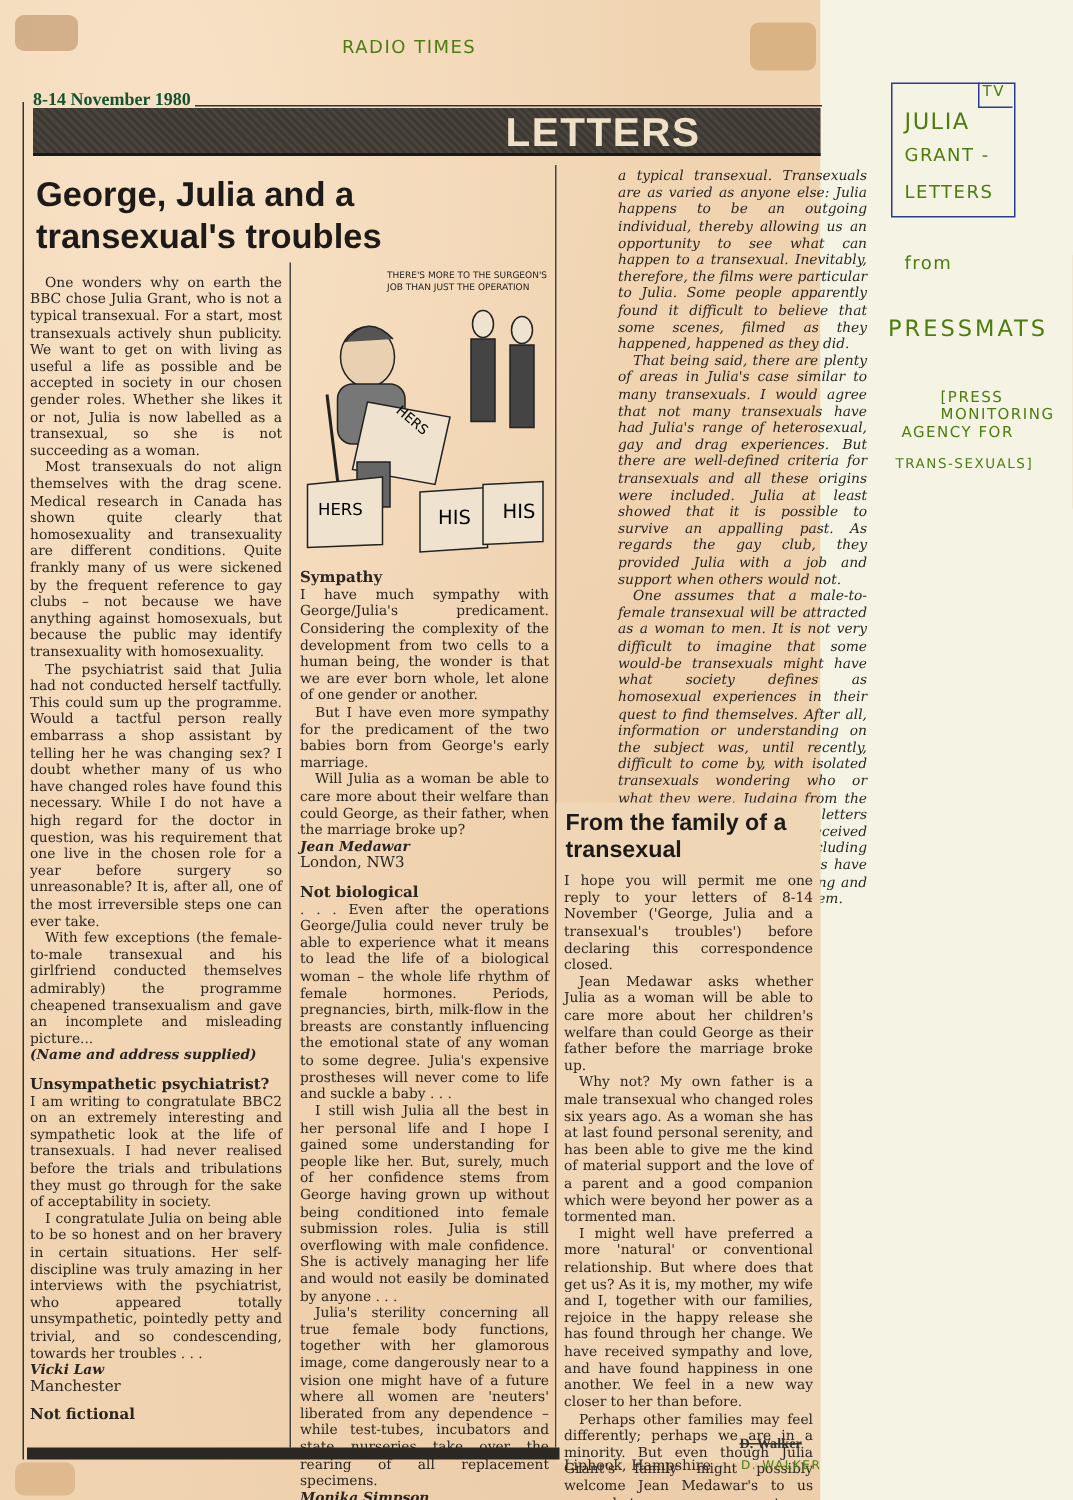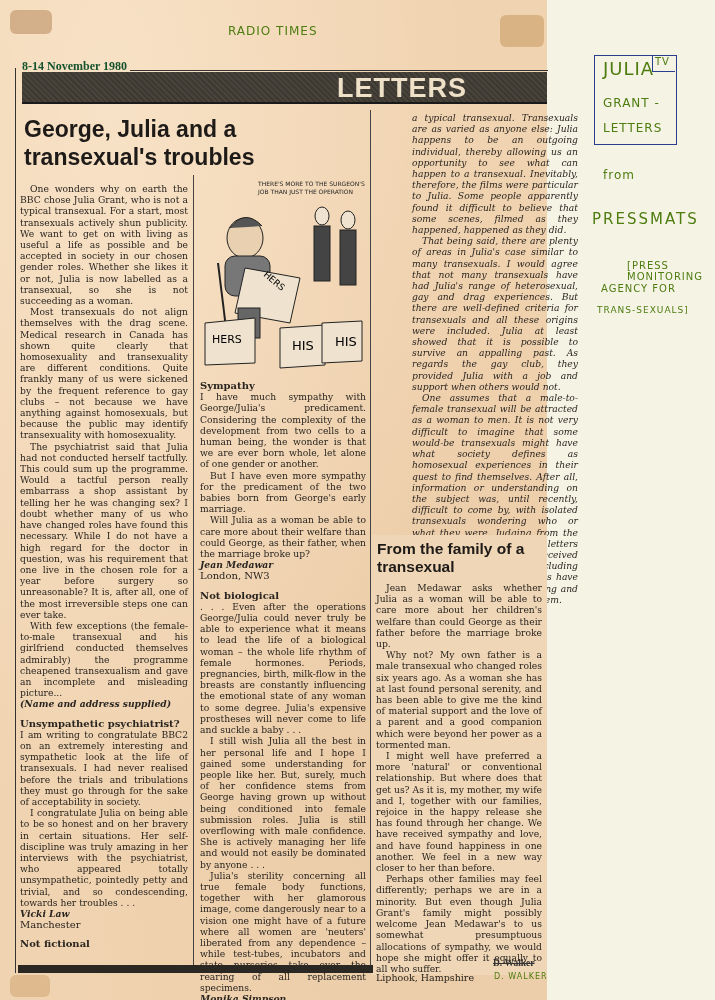--- a/index.html
+++ b/index.html
@@ -38,21 +38,21 @@
 <div class="right-paper"></div>
 <div class="stain" style="left:10px;top:10px;width:42px;height:24px;"></div>
 <div class="stain" style="left:500px;top:15px;width:44px;height:32px;background:rgba(190,140,80,.45);"></div>
 <div class="stain" style="left:10px;top:975px;width:40px;height:22px;background:rgba(190,140,80,.35);"></div>
 
 <div class="hand" style="left:228px;top:24px;font-size:12px;">RADIO TIMES</div>
 
 <div style="position:absolute;left:594px;top:55px;width:81px;height:88px;border:1.5px solid #2a3d8f;"></div>
 <div style="position:absolute;left:652px;top:55px;width:22px;height:16px;border-left:1.5px solid #2a3d8f;border-bottom:1.5px solid #2a3d8f;"></div>
 <div class="hand" style="left:655px;top:56px;font-size:10px;">TV</div>
-<div class="hand" style="left:603px;top:58px;font-size:18px;">JULIA</div>
+<div class="hand" style="left:603px;top:72px;font-size:15px;">JULIA</div>
 <div class="hand" style="left:603px;top:96px;font-size:12px;">GRANT -</div>
 <div class="hand" style="left:603px;top:121px;font-size:12px;">LETTERS</div>
 <div class="hand" style="left:603px;top:168px;font-size:12px;">from</div>
 <div class="hand" style="left:592px;top:210px;font-size:15px;letter-spacing:2px;">PRESSMATS</div>
 <div class="hand" style="left:592px;top:260px;font-size:10px;padding-left:35px;">[PRESS MONITORING</div>
 <div class="hand" style="left:601px;top:283px;font-size:10px;">AGENCY FOR</div>
 <div class="hand" style="left:597px;top:305px;font-size:9px;">TRANS-SEXUALS]</div>
 
 <div class="date">8-14 November 1980</div>
 <div class="date-line"></div>
@@ -120,20 +120,21 @@
 
 <div class="col italic" style="left:377px;top:112px;width:166px;margin-left:35px;">
   <p class="noindent">a typical transexual. Transexuals are as varied as anyone else: Julia happens to be an outgoing individual, thereby allowing us an opportunity to see what can happen to a transexual. Inevitably, therefore, the films were particular to Julia. Some people apparently found it difficult to believe that some scenes, filmed as they happened, happened as they did.</p>
   <p>That being said, there are plenty of areas in Julia's case similar to many transexuals. I would agree that not many transexuals have had Julia's range of heterosexual, gay and drag experiences. But there are well-defined criteria for transexuals and all these origins were included. Julia at least showed that it is possible to survive an appalling past. As regards the gay club, they provided Julia with a job and support when others would not.</p>
   <p>One assumes that a male-to-female transexual will be attracted as a woman to men. It is not very difficult to imagine that some would-be transexuals might have what society defines as homosexual experiences in their quest to find themselves. After all, information or understanding on the subject was, until recently, difficult to come by, with isolated transexuals wondering who or what they were. Judging from the hundreds of sympathetic letters and phone calls we have received from viewers, including transexuals, the programmes have promoted some understanding and debate on this difficult problem.</p>
 </div>
 
 <div class="family-box"></div>
 <div class="family-head">From the family of a transexual</div>
 <div class="col" style="left:376px;top:582px;width:166px;">
+  <p class="noindent">I hope you will permit me one reply to your letters of 8-14 November ('George, Julia and a transexual's troubles') before declaring this correspondence closed.</p>
   <p>Jean Medawar asks whether Julia as a woman will be able to care more about her children's welfare than could George as their father before the marriage broke up.</p>
   <p>Why not? My own father is a male transexual who changed roles six years ago. As a woman she has at last found personal serenity, and has been able to give me the kind of material support and the love of a parent and a good companion which were beyond her power as a tormented man.</p>
   <p>I might well have preferred a more 'natural' or conventional relationship. But where does that get us? As it is, my mother, my wife and I, together with our families, rejoice in the happy release she has found through her change. We have received sympathy and love, and have found happiness in one another. We feel in a new way closer to her than before.</p>
   <p>Perhaps other families may feel differently; perhaps we are in a minority. But even though Julia Grant's family might possibly welcome Jean Medawar's to us somewhat presumptuous allocations of sympathy, we would hope she might offer it equally to all who suffer.</p>
 </div>
 <div class="walker">D. Walker</div>
 <div class="hand" style="left:494px;top:972px;font-size:8px;">D. WALKER</div>
 <div style="position:absolute;left:376px;top:972px;font-family:'DejaVu Serif',serif;font-size:9.5px;color:#2a2520;">Liphook, Hampshire</div>
 
 <div class="bottom-bar"></div>

